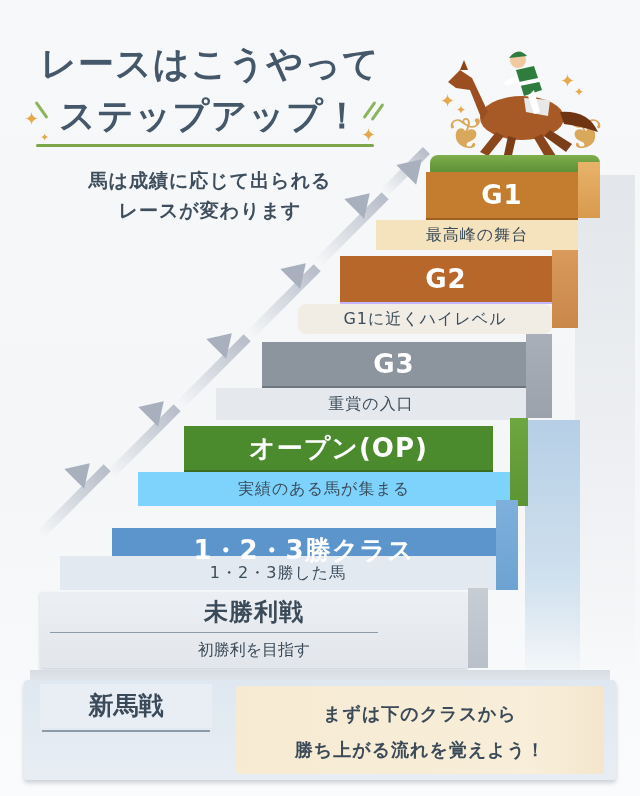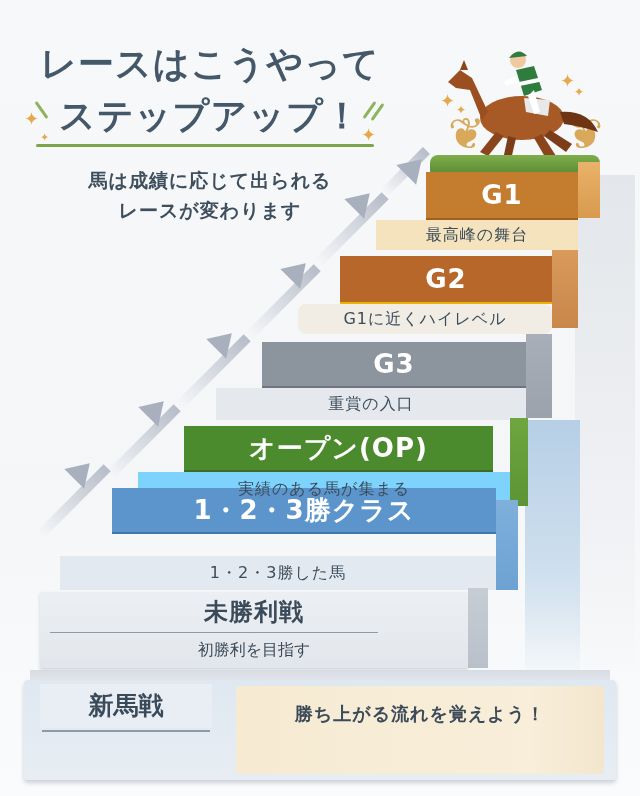--- a/index.html
+++ b/index.html
@@ -162,21 +162,21 @@
 <div class="grass"></div>
 
 <div class="step" style="left:426px;top:172px;width:152px;height:48px;background:#c47c2e;border-bottom:2px solid #9e5f1f;">
   <div class="side" style="background:linear-gradient(180deg,#e8b36a,#d89a4d);right:-22px;width:22px;"></div>
   <span class="label big">G1</span>
 </div>
 <div class="step" style="left:376px;top:220px;width:202px;height:30px;background:#f5e3bd;">
   <span class="label desc" style="color:#3b4c5b;">最高峰の舞台</span>
 </div>
 
-<div class="step" style="left:340px;top:256px;width:212px;height:48px;background:#b8672a;border-bottom:2px solid #eab308;">
+<div class="step" style="left:340px;top:256px;width:212px;height:48px;background:#b8672a;border-bottom:2px solid #c4b5fd;">
   <span class="label big">G2</span>
 </div>
 <div style="position:absolute;left:552px;top:250px;width:26px;height:78px;background:linear-gradient(180deg,#d99a5c,#c9874a);"></div>
 <div class="step" style="left:298px;top:304px;width:254px;height:30px;background:#f1ece4;border-radius:8px;">
   <span class="label desc">G1に近くハイレベル</span>
 </div>
 
 <div class="step" style="left:262px;top:342px;width:264px;height:46px;background:#8c949e;border-bottom:2px solid #6f7680;">
   <span class="label big">G3</span>
 </div>
@@ -186,35 +186,36 @@
 </div>
 
 <div class="step" style="left:184px;top:426px;width:309px;height:46px;background:#4c8a2e;border-bottom:2px solid #3a6d22;">
   <span class="label big">オープン(OP)</span>
 </div>
 <div style="position:absolute;left:510px;top:418px;width:18px;height:88px;background:linear-gradient(180deg,#6ea640,#5d9434);"></div>
 <div class="step" style="left:138px;top:472px;width:372px;height:34px;background:#7dd3fc;">
   <span class="label desc">実績のある馬が集まる</span>
 </div>
 
-<div class="step" style="left:112px;top:488px;width:384px;height:46px;background:#5b95cb;border-bottom:2px solid #3f77ad;">
+<div class="step" style="left:112px;top:528px;width:384px;height:46px;background:#5b95cb;border-bottom:2px solid #3f77ad;">
   <span class="label big">1・2・3勝クラス</span>
 </div>
 <div style="position:absolute;left:496px;top:500px;width:22px;height:90px;background:linear-gradient(180deg,#7fb0dc,#6da2d2);"></div>
 <div class="step" style="left:60px;top:556px;width:436px;height:34px;background:#e2e9f1;">
   <span class="label desc">1・2・3勝した馬</span>
 </div>
 
 <div style="position:absolute;left:40px;top:592px;width:428px;height:76px;background:linear-gradient(180deg,#eceff3,#e2e6eb);box-shadow:0 2px 3px rgba(120,130,145,0.3);"></div>
 <div style="position:absolute;left:468px;top:588px;width:20px;height:80px;background:linear-gradient(180deg,#c7cdd5,#b9c0c9);"></div>
 <div style="position:absolute;left:40px;top:594px;width:428px;text-align:center;font-size:24px;font-weight:bold;color:#3b4a58;line-height:36px;letter-spacing:1px;">未勝利戦</div>
 <div style="position:absolute;left:50px;top:632px;width:328px;height:1px;background:#8d9aa8;"></div>
 <div style="position:absolute;left:40px;top:636px;width:428px;text-align:center;font-size:16px;color:#3b4a58;line-height:28px;">初勝利を目指す</div>
 
 <div class="slab-top"></div>
 <div class="slab"></div>
 <div class="newhorse-box">
   <div class="newhorse-title">新馬戦</div>
   <div class="newhorse-line"></div>
 </div>
 <div class="note">
+  <div>まずは下のクラスから</div>
   <div>勝ち上がる流れを覚えよう！</div>
 </div>
 
 </body></html>

